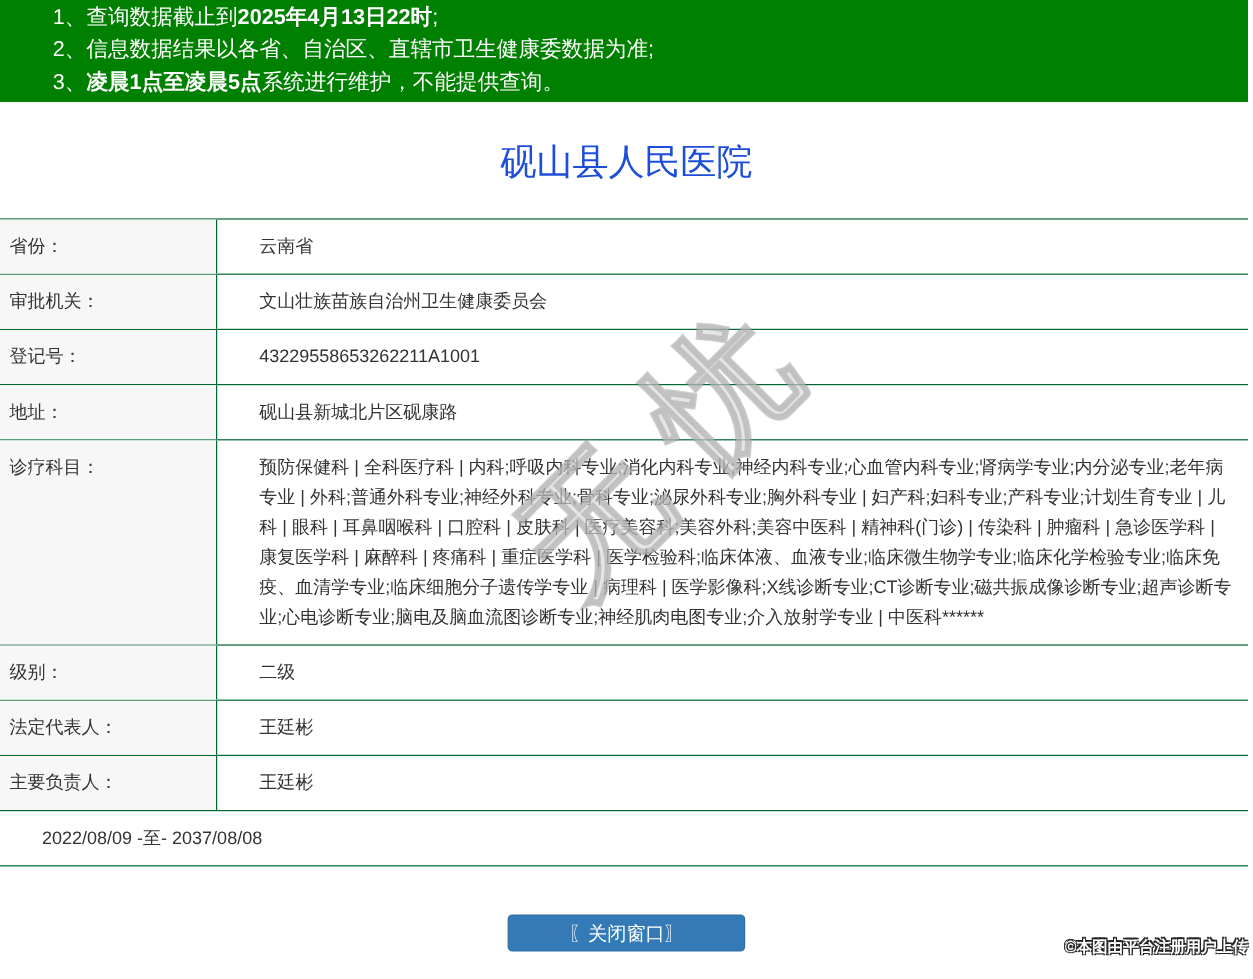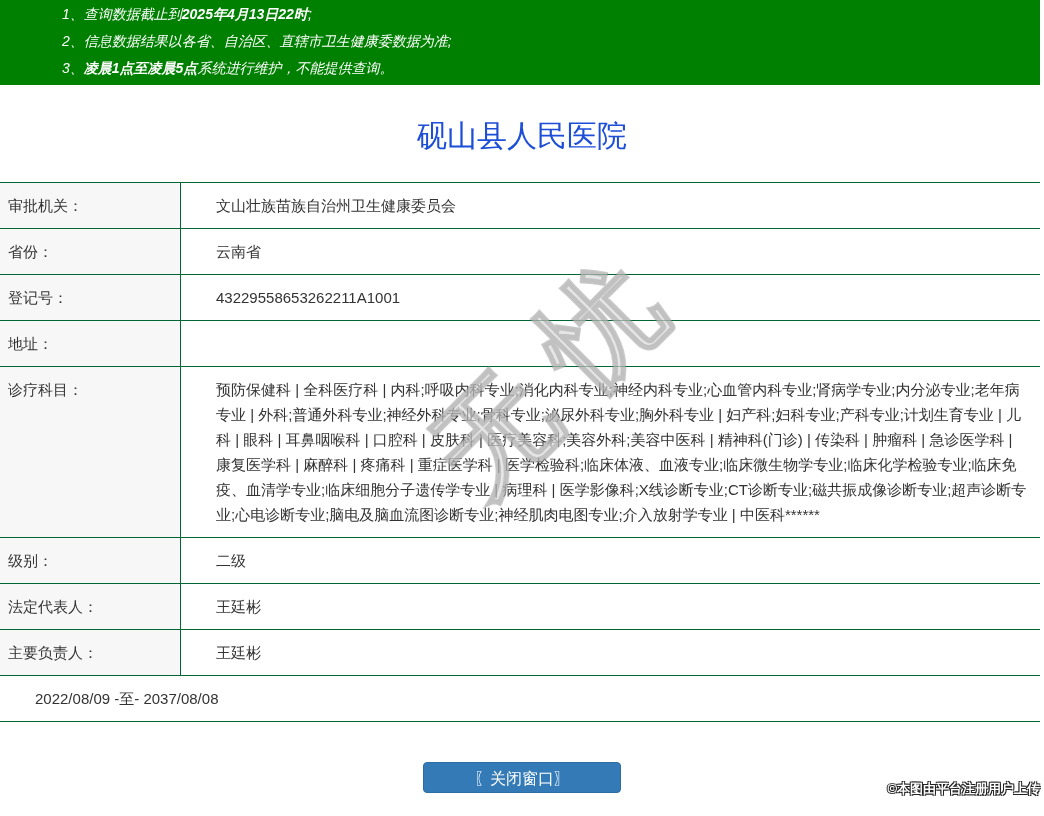--- a/index.html
+++ b/index.html
@@ -12,25 +12,24 @@
   .page { position:relative; width:1044px; height:816px; overflow:hidden; background:#fff; }
 
   
   .notice-bar {
     background:#008000;
     color:#fff;
     padding:1px 0 3px 0;
     width:1040px;
   }
   .notice-line {
-    font-size:14px;
+    font-size:18px;
     line-height:27px;
-    padding-left:62px;
+    padding-left:44px;
     white-space:nowrap;
-    font-style:italic;
   }
   .notice-line b { font-weight:bold; }
 
   
   .page-title {
     text-align:center;
     font-size:30px;
     line-height:44px;
     color:#1d4ed8;
     margin:29px 0 24px 0;
@@ -119,33 +118,34 @@
   <div class="notice-bar">
     <div class="notice-line"><span>1、</span><span>查询数据截止到</span><b>2025年4月13日22时</b><span>;</span></div>
     <div class="notice-line"><span>2、</span><span>信息数据结果以各省、自治区、直辖市卫生健康委数据为准;</span><b></b><span></span></div>
     <div class="notice-line"><span>3、</span><span></span><b>凌晨1点至凌晨5点</b><span>系统进行维护，不能提供查询。</span></div>
   </div>
 
   <h1 class="page-title">砚山县人民医院</h1>
 
   <div class="info-table">
     <div class="row">
+      <div class="label-cell">省份：</div>
+      <div class="value-cell">云南省</div>
+    </div>
+    <div class="row">
       <div class="label-cell">审批机关：</div>
       <div class="value-cell">文山壮族苗族自治州卫生健康委员会</div>
-    </div>
-    <div class="row">
-      <div class="label-cell">省份：</div>
-      <div class="value-cell">云南省</div>
     </div>
     <div class="row">
       <div class="label-cell">登记号：</div>
       <div class="value-cell">43229558653262211A1001</div>
     </div>
     <div class="row">
       <div class="label-cell">地址：</div>
+      <div class="value-cell">砚山县新城北片区砚康路</div>
     </div>
     <div class="row">
       <div class="label-cell">诊疗科目：</div>
       <div class="value-cell">预防保健科 | 全科医疗科 | 内科;呼吸内科专业;消化内科专业;神经内科专业;心血管内科专业;肾病学专业;内分泌专业;老年病专业 | 外科;普通外科专业;神经外科专业;骨科专业;泌尿外科专业;胸外科专业 | 妇产科;妇科专业;产科专业;计划生育专业 | 儿科 | 眼科 | 耳鼻咽喉科 | 口腔科 | 皮肤科 | 医疗美容科;美容外科;美容中医科 | 精神科(门诊) | 传染科 | 肿瘤科 | 急诊医学科 | 康复医学科 | 麻醉科 | 疼痛科 | 重症医学科 | 医学检验科;临床体液、血液专业;临床微生物学专业;临床化学检验专业;临床免疫、血清学专业;临床细胞分子遗传学专业 | 病理科 | 医学影像科;X线诊断专业;CT诊断专业;磁共振成像诊断专业;超声诊断专业;心电诊断专业;脑电及脑血流图诊断专业;神经肌肉电图专业;介入放射学专业 | 中医科******</div>
     </div>
     <div class="row">
       <div class="label-cell">级别：</div>
       <div class="value-cell">二级</div>
     </div>
     <div class="row">

